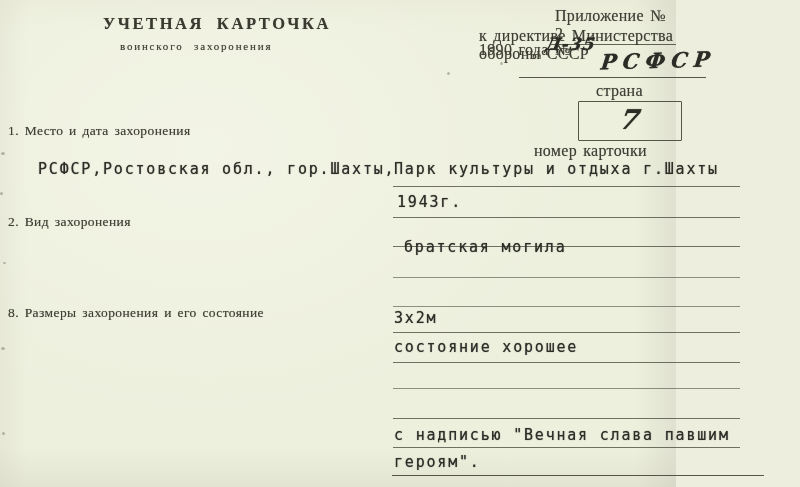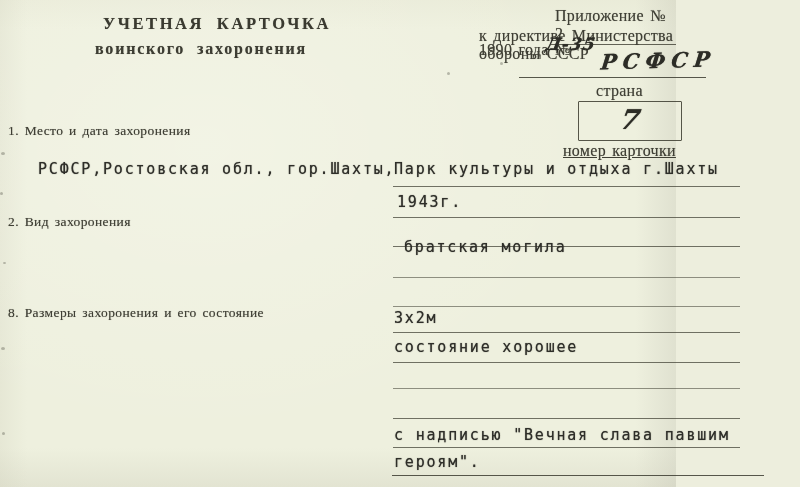--- a/index.html
+++ b/index.html
@@ -22,21 +22,21 @@
     font-family:"Liberation Serif", serif;
     color:#3f3f35;
     letter-spacing:0.4px;
     word-spacing:2px;
     text-shadow:0 0 0.7px rgba(70,70,58,0.55);
   }
   .form-title{
     font-size:16.5px;font-weight:700;letter-spacing:2.6px;word-spacing:6px;color:#3a3a30;
   }
   .form-subtitle{
-    font-size:16px;font-weight:700;letter-spacing:1.8px;word-spacing:6px;color:#3d3d33;
+    font-size:11px;font-weight:400;letter-spacing:1.8px;word-spacing:6px;color:#3d3d33;margin-left:25px;
   }
   .small-print{font-size:16px;letter-spacing:0.3px;}
   .field-label{
     font-size:13.5px;
     padding-left:22px;text-indent:-22px;
     line-height:15.5px;
   }
   
   .typed{
     font-family:"DejaVu Sans Mono","Liberation Mono", monospace;
@@ -97,21 +97,21 @@
   <div class="abs small-print printed" style="left:479px;top:27px;">к директиве Министерства обороны СССР</div>
   <div class="abs small-print printed" style="left:479px;top:41px;">1990 года №</div>
   <div class="abs hand hand-number" style="left:546px;top:34px;">Д-35</div>
   <div class="abs hand hand-republic" style="left:601px;top:48px;">РСФСР</div>
   <div class="abs rule dark" style="left:519px;top:77px;width:187px;"></div>
   <div class="abs small-print printed" style="left:596px;top:82px;">страна</div>
 
   <div class="abs card-box" style="left:578px;top:101px;width:102px;height:38px;">
     <span class="hand hand-card" style="margin-top:-3px;">7</span>
   </div>
-  <div class="abs small-print printed" style="left:563px;top:142px;text-decoration:underline;">номер карточки</div>
+  <div class="abs small-print printed" style="left:534px;top:142px;">номер карточки</div>
 
   <div class="abs printed field-label" style="left:8px;top:123px;width:370px;">1. Место и дата захоронения</div>
   <div class="abs typed" style="left:394px;top:160px;">Парк культуры и отдыха г.Шахты</div>
   <div class="abs typed" style="left:38px;top:160px;">РСФСР,Ростовская обл., гор.Шахты,</div>
   <div class="abs rule" style="left:393px;top:186px;width:347px;"></div>
   <div class="abs typed" style="left:397px;top:193px;">1943г.</div>
   <div class="abs rule" style="left:393px;top:217px;width:347px;"></div>
 
   <div class="abs printed field-label" style="left:8px;top:214px;width:370px;">2. Вид захоронения</div>
   <div class="abs typed" style="left:404px;top:238px;">братская могила</div>

